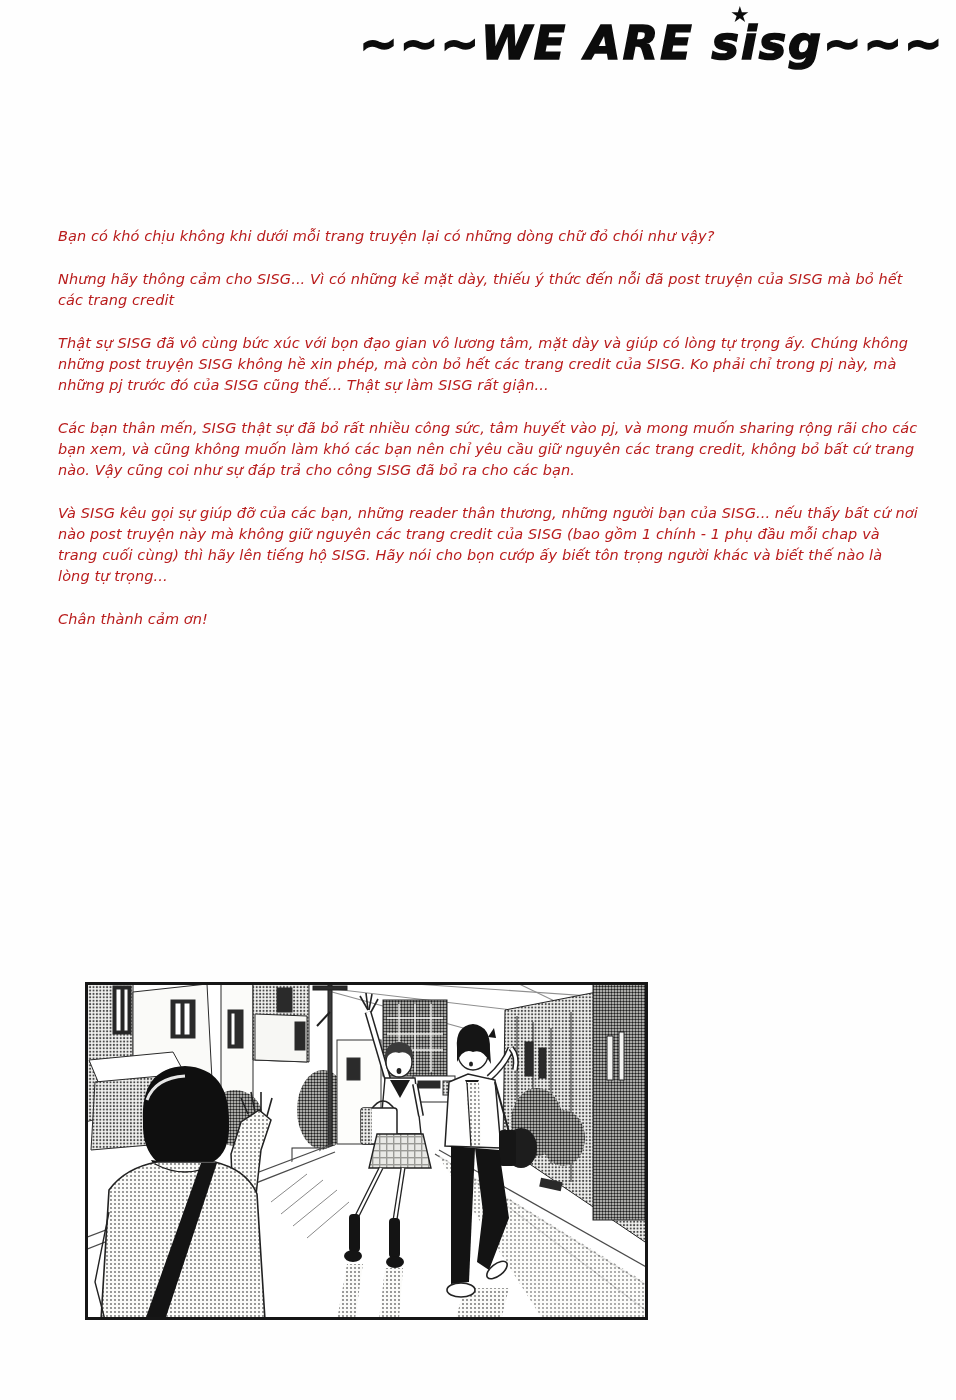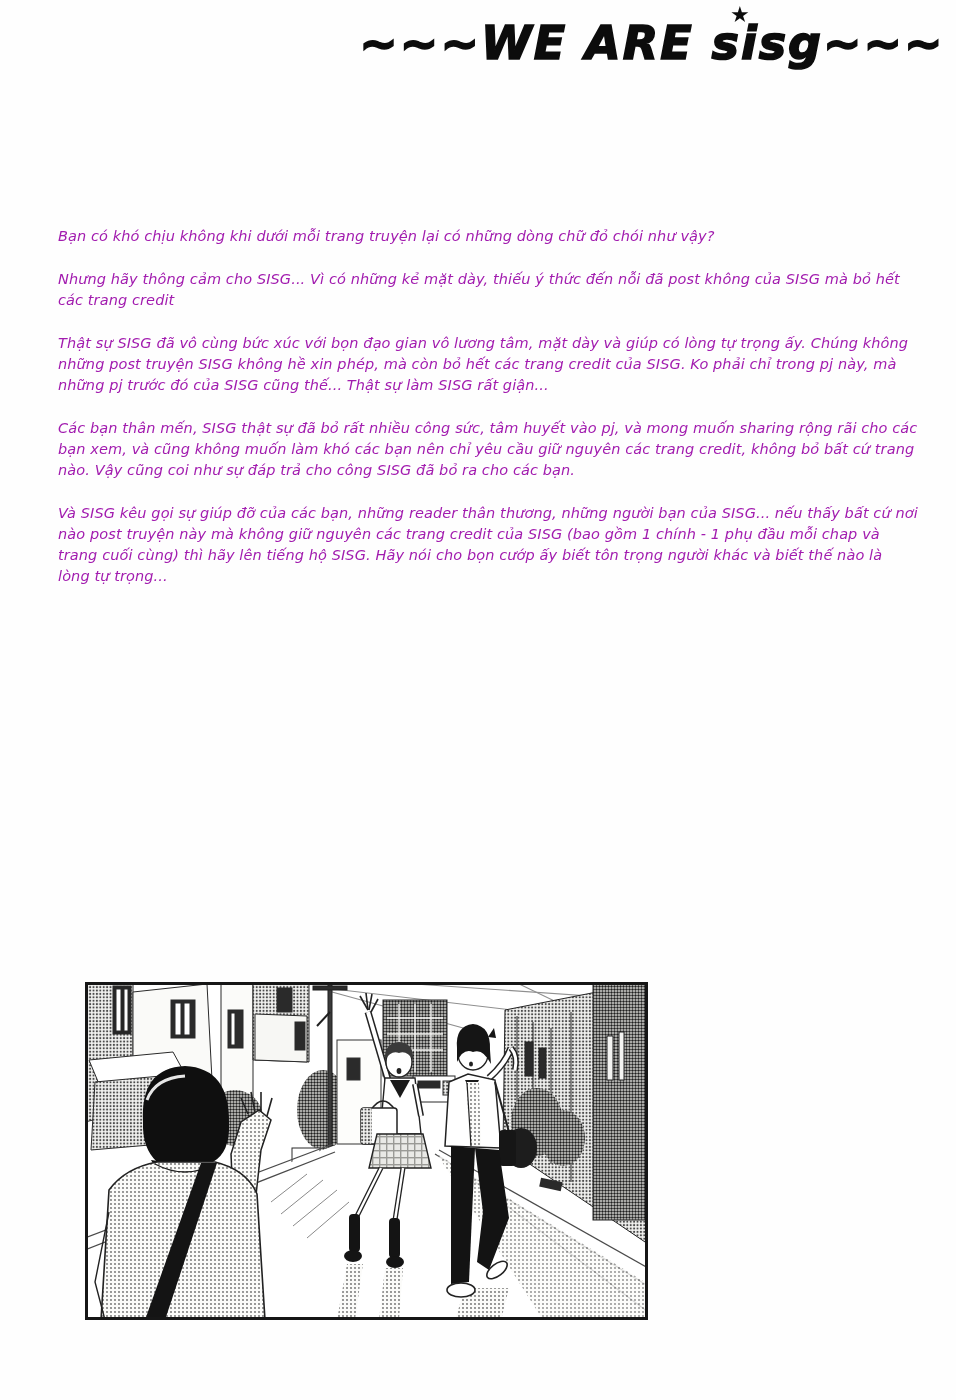--- a/index.html
+++ b/index.html
@@ -20,43 +20,44 @@
   }
   .title-star {
     position:absolute; left:63%; top:-12px; font-size:22px; color:#0c0c0c;
     -webkit-text-stroke:0; line-height:1;
   }
   .text-block {
     position:absolute; left:58px; top:226px; width:860px;
   }
   .text-block p {
     font-size:14.5px; line-height:21px; margin:0 0 22px 0;
-    color:#a21caf; letter-spacing:0.1px;
+    color:#b91c1c; letter-spacing:0.1px;
   }
   .panel {
     position:absolute; left:85px; top:982px; width:563px; height:338px;
   }
   .panel svg { display:block; width:563px; height:338px; }
 </style>
 </head>
 <body>
 
 <div class="page">
 
   <header class="title-wrap">
     <h1 class="title">~~~WE ARE sisg~~~</h1>
     <span class="title-star">★</span>
   </header>
 
   <main class="text-block">
     <p>Bạn có khó chịu không khi dưới mỗi trang truyện lại có những dòng chữ đỏ chói như vậy?</p>
-    <p>Nhưng hãy thông cảm cho SISG... Vì có những kẻ mặt dày, thiếu ý thức đến nỗi đã post không của SISG mà bỏ hết các trang credit</p>
+    <p>Nhưng hãy thông cảm cho SISG... Vì có những kẻ mặt dày, thiếu ý thức đến nỗi đã post truyện của SISG mà bỏ hết các trang credit</p>
     <p>Thật sự SISG đã vô cùng bức xúc với bọn đạo gian vô lương tâm, mặt dày và giúp có lòng tự trọng ấy. Chúng không những post truyện SISG không hề xin phép, mà còn bỏ hết các trang credit của SISG. Ko phải chỉ trong pj này, mà những pj trước đó của SISG cũng thế... Thật sự làm SISG rất giận...</p>
     <p>Các bạn thân mến, SISG thật sự đã bỏ rất nhiều công sức, tâm huyết vào pj, và mong muốn sharing rộng rãi cho các bạn xem, và cũng không muốn làm khó các bạn nên chỉ yêu cầu giữ nguyên các trang credit, không bỏ bất cứ trang nào. Vậy cũng coi như sự đáp trả cho công SISG đã bỏ ra cho các bạn.</p>
     <p>Và SISG kêu gọi sự giúp đỡ của các bạn, những reader thân thương, những người bạn của SISG... nếu thấy bất cứ nơi nào post truyện này mà không giữ nguyên các trang credit của SISG (bao gồm 1 chính - 1 phụ đầu mỗi chap và trang cuối cùng) thì hãy lên tiếng hộ SISG. Hãy nói cho bọn cướp ấy biết tôn trọng người khác và biết thế nào là lòng tự trọng...</p>
+    <p>Chân thành cảm ơn!</p>
   </main>
 
   <figure class="panel">
     <svg viewBox="0 0 563 338" xmlns="http://www.w3.org/2000/svg">
       <defs>
         <pattern id="htMed" width="3.4" height="3.4" patternUnits="userSpaceOnUse">
           <rect width="3.4" height="3.4" fill="#f2f2f0"></rect>
           <circle cx="1.7" cy="1.7" r="1.05" fill="#4a4a4a"></circle>
         </pattern>
         <pattern id="htDark" width="3" height="3" patternUnits="userSpaceOnUse">

